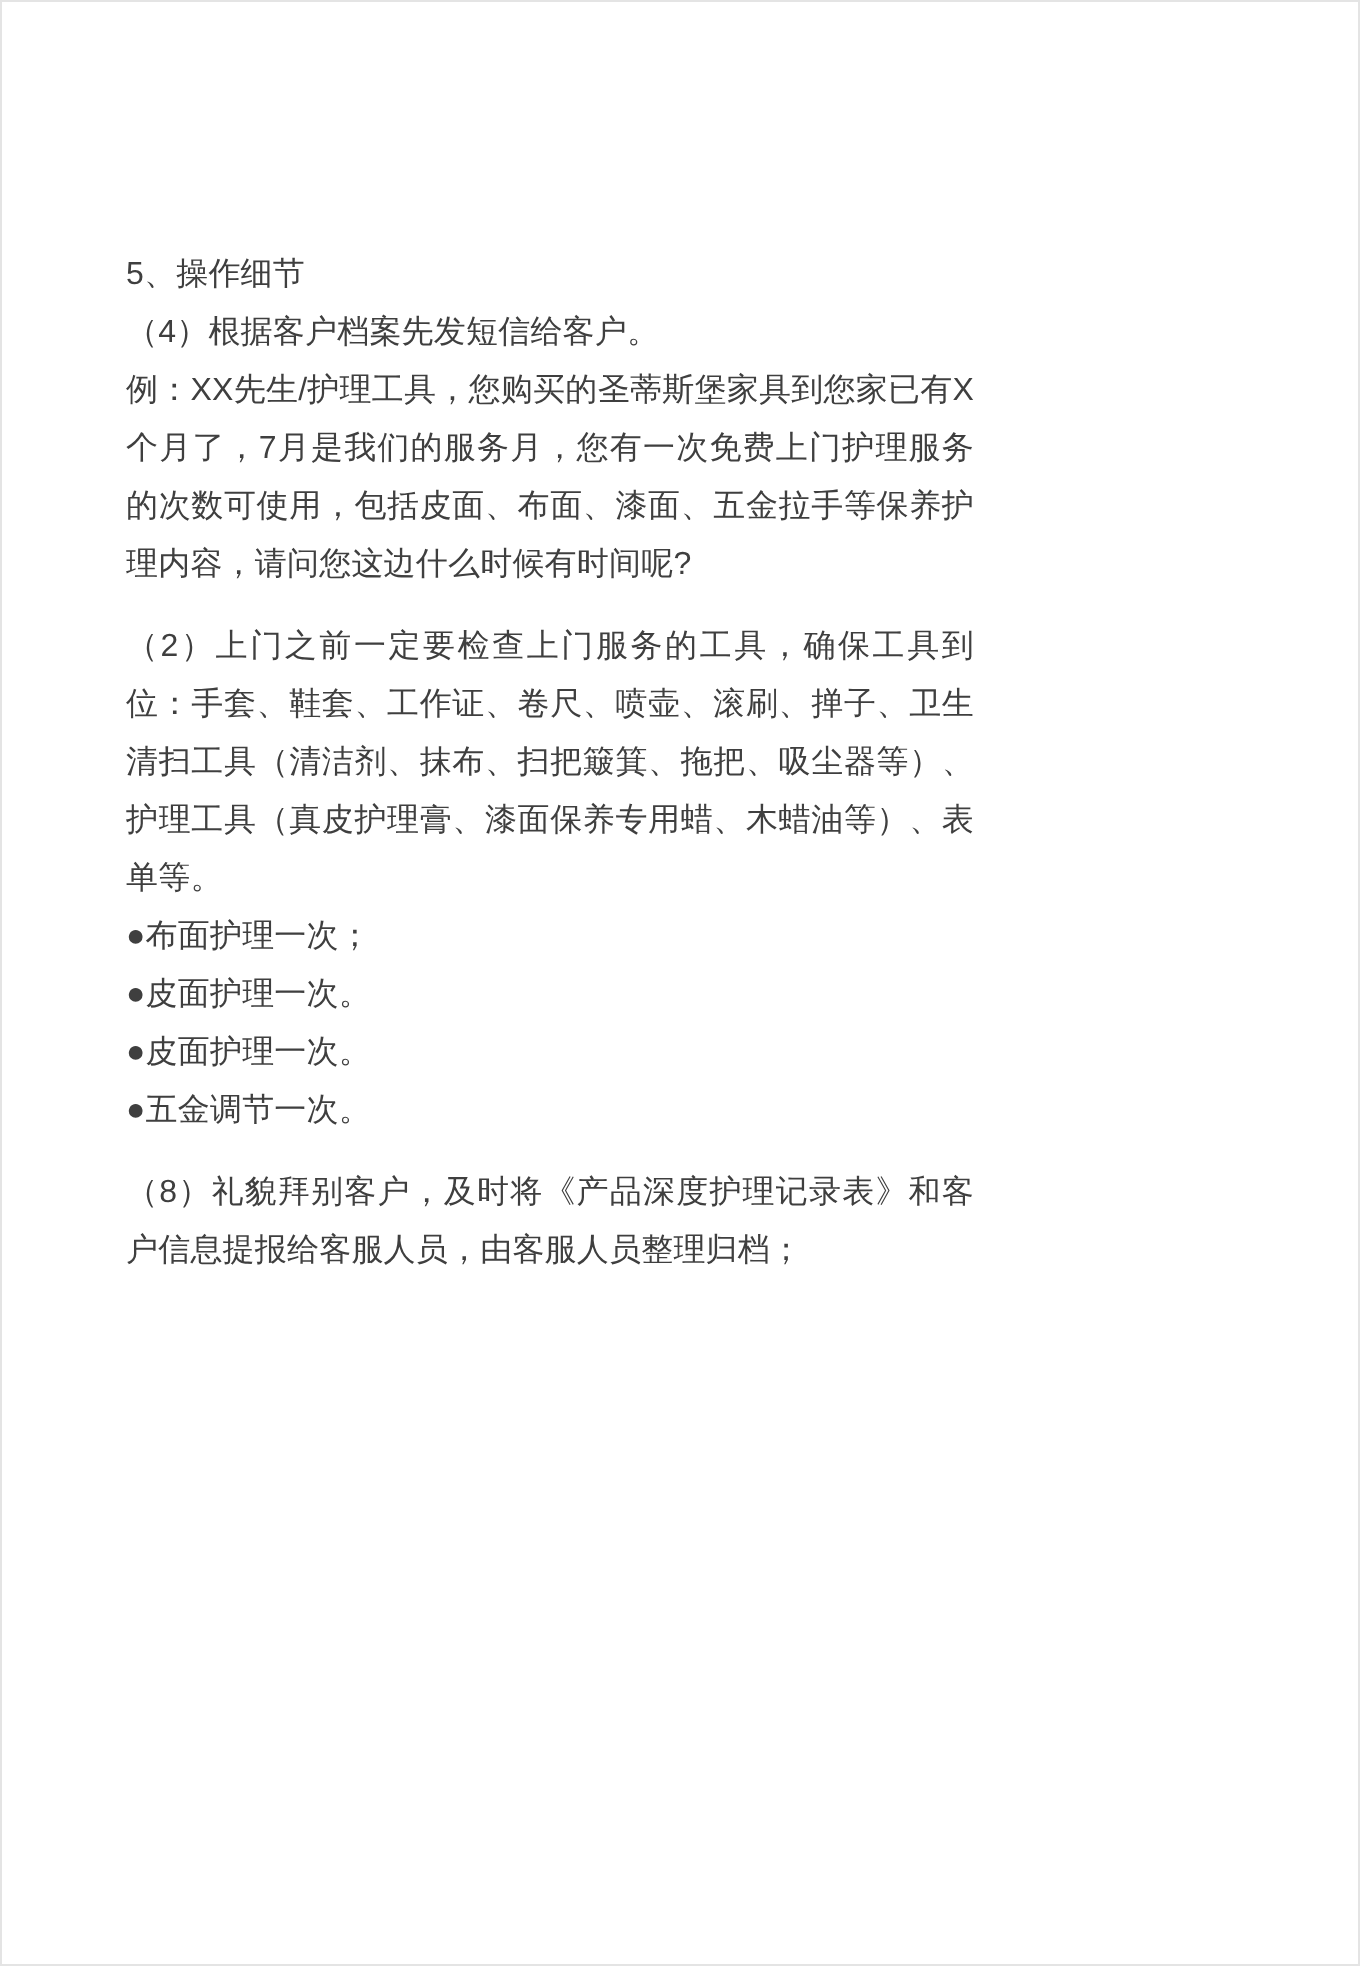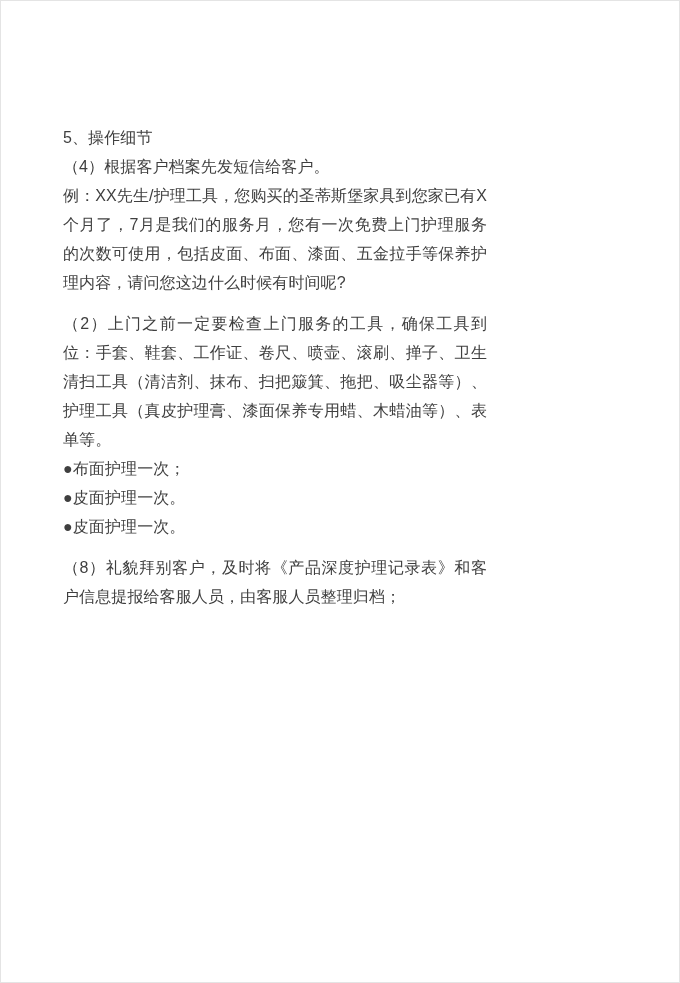--- a/index.html
+++ b/index.html
@@ -46,17 +46,18 @@
   <p class="gap">（2）上门之前一定要检查上门服务的工具，确保工具到位：手套、鞋套、工作证、卷尺、喷壶、滚刷、掸子、卫生清扫工具（清洁剂、抹布、扫把簸箕、拖把、吸尘器等）、护理工具（真皮护理膏、漆面保养专用蜡、木蜡油等）、表单等。</p>
 
 
 
   <p>●布面护理一次；</p>
 
   <p>●皮面护理一次。</p>
 
   <p>●皮面护理一次。</p>
 
+  <p>●五金调节一次。</p>
 
 
   <p class="gap">（8）礼貌拜别客户，及时将《产品深度护理记录表》和客户信息提报给客服人员，由客服人员整理归档；</p>
 
 </div>
 
 </body></html>

